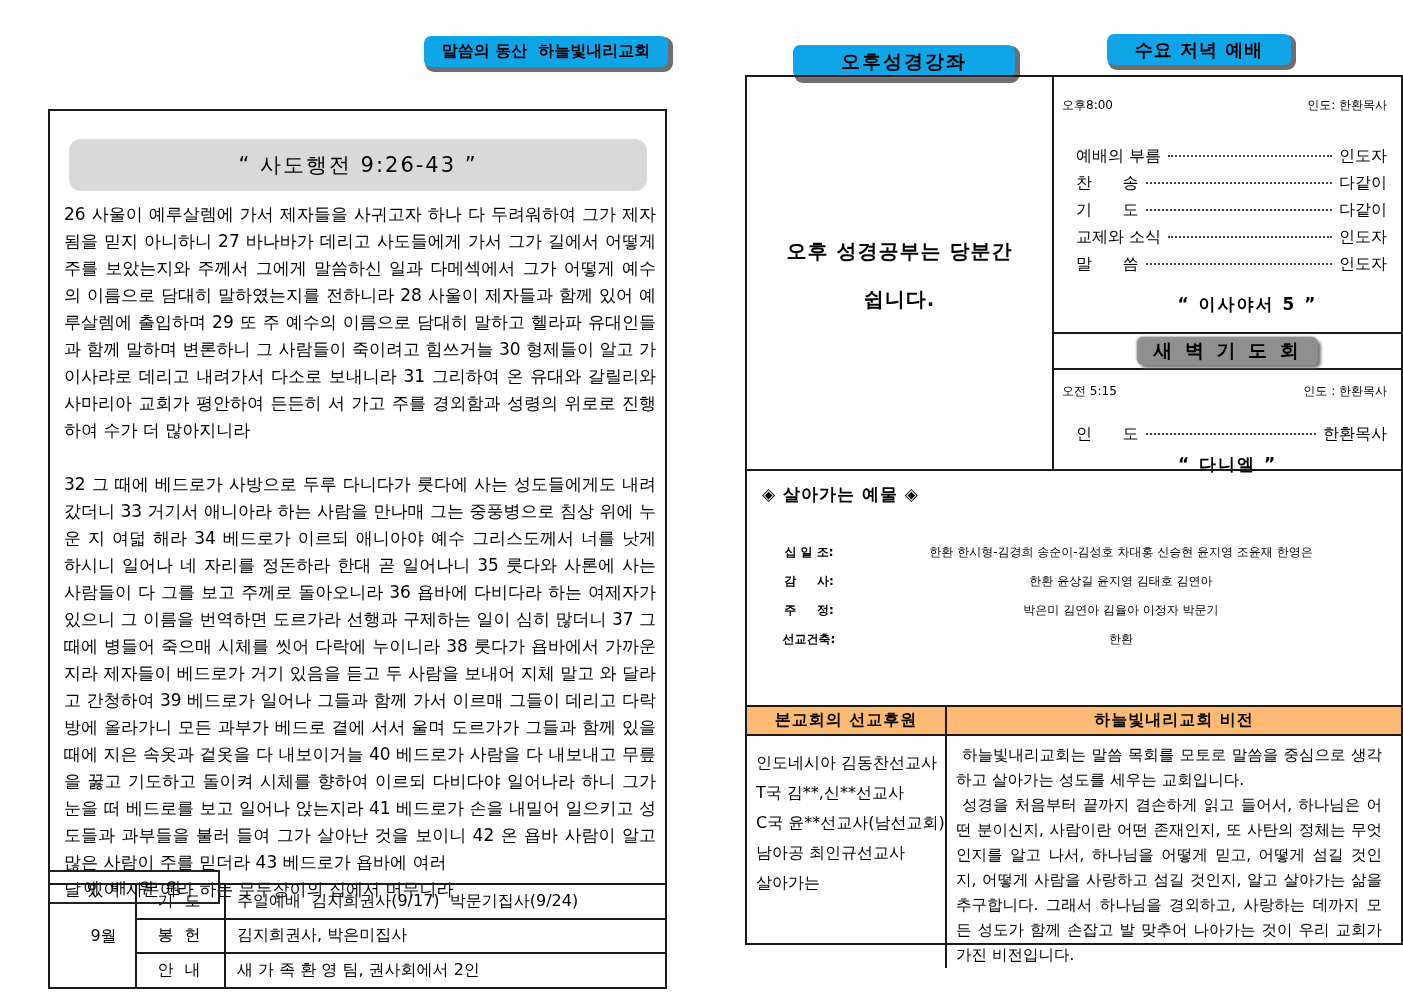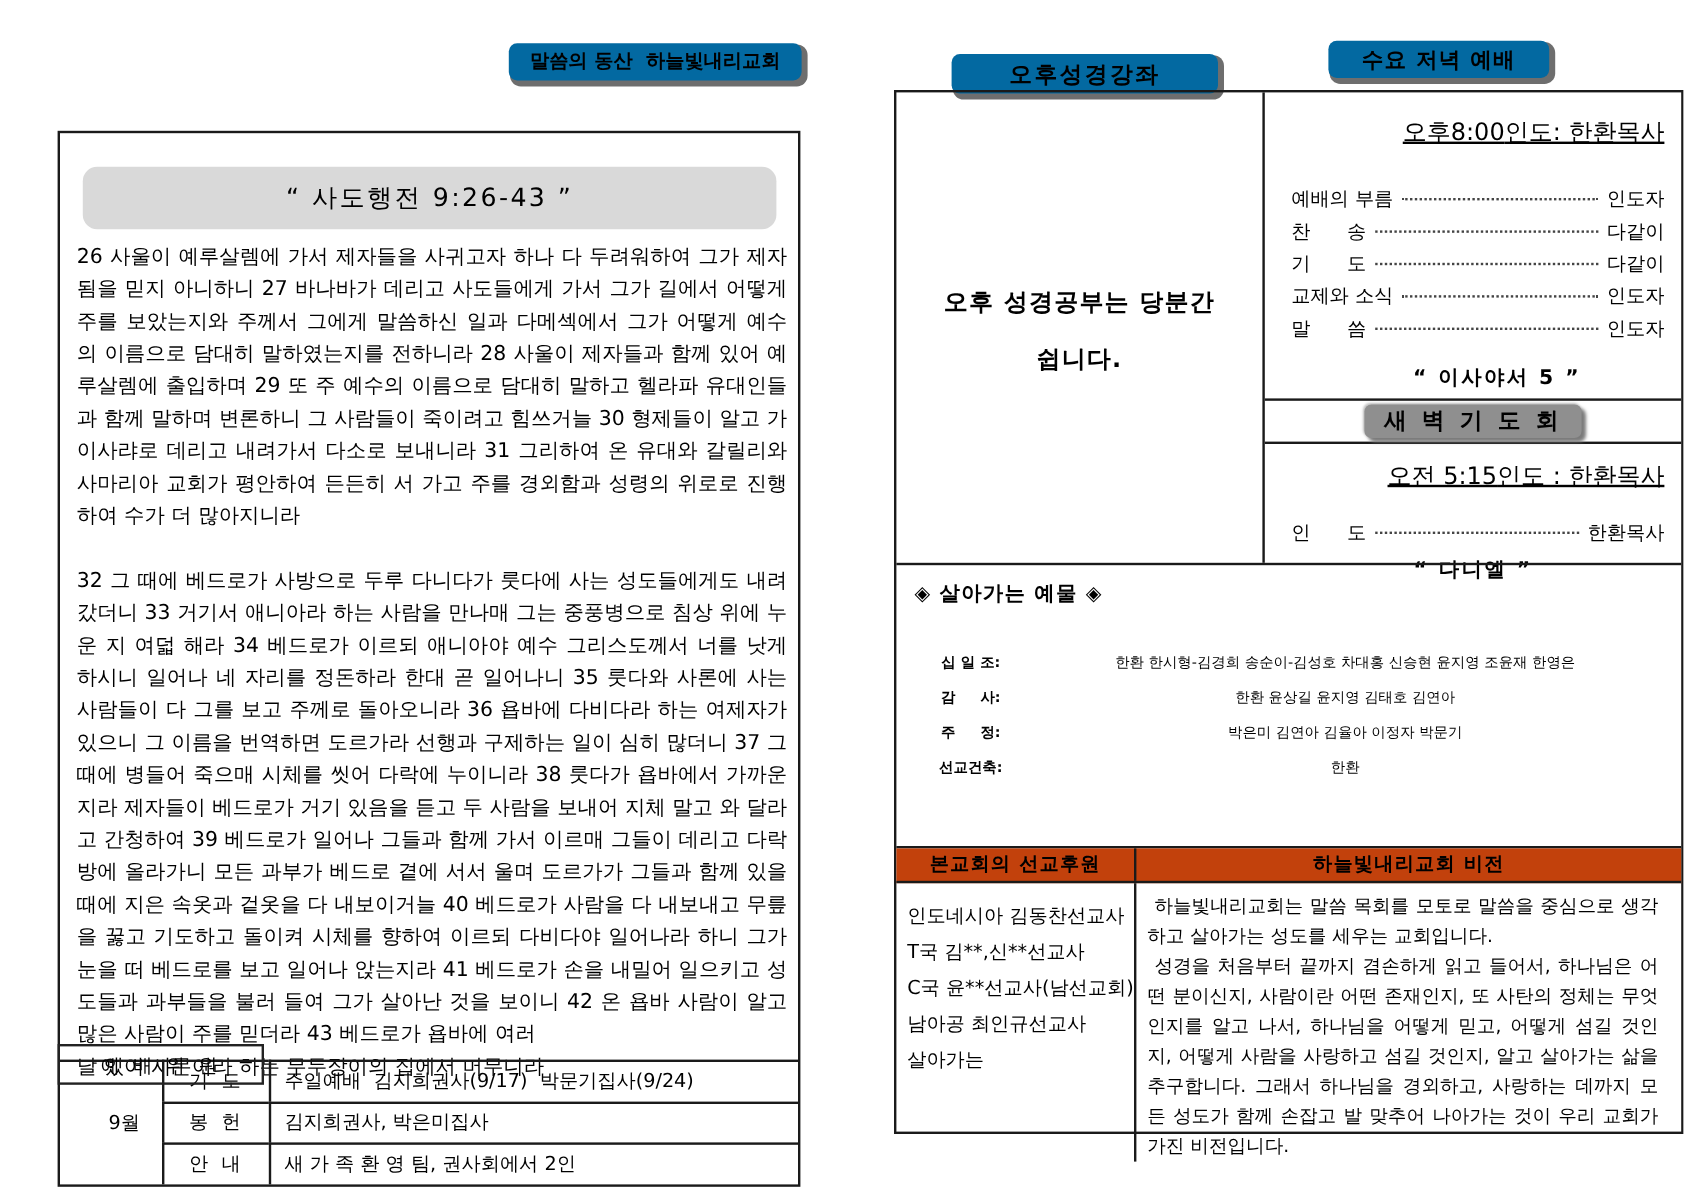--- a/index.html
+++ b/index.html
@@ -3,21 +3,21 @@
 <meta charset="utf-8">
 <style>
   html,body{margin:0;padding:0;}
   body{
     width:1403px;height:992px;position:relative;background:#ffffff;
     font-family:"DejaVu Sans","Liberation Sans",sans-serif;color:#000;
     -webkit-font-smoothing:antialiased;overflow:hidden;
   }
   *{box-sizing:border-box;}
   .badge{
-    position:absolute;background:#0369a1;border-radius:7px;
+    position:absolute;background:#0ea5e9;border-radius:7px;
     box-shadow:3px 3px 0 2px #6e6e6e;display:flex;align-items:center;justify-content:center;
     font-weight:bold;color:#000;white-space:pre;
   }
   #site-badge{left:424px;top:36px;width:244px;height:31px;font-size:16px;}
   #afternoon-badge{left:793px;top:45px;width:222px;height:33px;font-size:19px;letter-spacing:2px;}
   #wednesday-badge{left:1107px;top:34px;width:184px;height:31px;font-size:18px;letter-spacing:1px;}
 
   
   .page-left{position:absolute;left:48px;top:85px;width:619px;height:880px;border:2px solid #1a1a1a;margin-top:24px;}
   .title-bar{
@@ -44,21 +44,21 @@
   .duty-month{grid-column:1;grid-row:1/4;justify-content:center;padding-left:22px;}
   .duty-label{grid-column:2;border-left:2px solid #1a1a1a;justify-content:center;letter-spacing:3px;white-space:pre;}
   .duty-value{grid-column:3;border-left:2px solid #1a1a1a;padding-left:11px;white-space:pre;}
 
   
   .page-right{position:absolute;left:745px;top:75px;width:658px;height:870px;border:2px solid #1a1a1a;}
   .rp-top{position:absolute;left:0;top:0;width:100%;height:392px;display:flex;}
   .note-cell{width:305px;padding-top:150px;text-align:center;}
   .note-cell .note{font-size:20px;font-weight:bold;line-height:48px;letter-spacing:1px;}
   .wed-cell{flex:1;border-left:2px solid #1a1a1a;position:relative;}
-  .time-row{display:flex;justify-content:flex-end;font-size:20px;padding:0 14px 0 8px;text-decoration:underline;}
+  .time-row{display:flex;justify-content:space-between;font-size:12px;padding:0 14px 0 8px;}
   .order-row{display:flex;align-items:baseline;height:27px;font-size:16px;padding:0 14px 0 22px;}
   .order-row .lbl{white-space:pre;}
   .dots{flex:1;border-bottom:2px dotted #444;margin:0 7px;transform:translateY(-4px);}
   .order-row .val{white-space:pre;}
   .passage{text-align:center;font-weight:bold;font-size:17px;letter-spacing:2px;}
   .wed-order{position:absolute;top:0;left:0;right:0;height:255px;}
   .wed-order .time-row{padding-top:20px;}
   .wed-order .order-list{margin-top:32px;}
   .wed-order .passage{margin-top:12px;margin-left:40px;}
   .dawn-header{
@@ -75,21 +75,21 @@
   .dawn-body .passage{margin-top:2px;}
 
   .offerings{position:absolute;top:392px;left:0;width:100%;height:236px;border-top:2px solid #1a1a1a;padding:12px 15px;}
   .offerings .off-header{font-size:17px;font-weight:bold;letter-spacing:1px;}
   .off-rows{margin-top:32px;}
   .off-row{display:flex;font-size:12px;line-height:29px;text-align:center;}
   .off-row .olbl{font-weight:bold;white-space:pre;width:94px;flex:none;}
   .off-row .oval{flex:1;white-space:pre;}
 
   .mission{position:absolute;top:628px;left:0;width:100%;bottom:0;border-top:2px solid #1a1a1a;display:flex;flex-direction:column;}
-  .mh-row{display:flex;height:29px;border-bottom:2px solid #1a1a1a;background:#c2410c;font-weight:bold;flex:none;}
+  .mh-row{display:flex;height:29px;border-bottom:2px solid #1a1a1a;background:#fdba74;font-weight:bold;flex:none;}
   .mh-left{width:200px;border-right:2px solid #1a1a1a;display:flex;align-items:center;justify-content:center;font-size:16px;letter-spacing:1px;}
   .mh-right{flex:1;display:flex;align-items:center;justify-content:center;font-size:16px;letter-spacing:1px;}
   .mc-row{flex:1;display:flex;}
   .mc-left{width:200px;border-right:2px solid #1a1a1a;padding:12px 0 0 9px;font-size:16px;line-height:30px;flex:none;}
   .mc-right{flex:1;padding:7px 19px 0 9px;font-size:15.5px;line-height:25px;text-align:justify;word-break:break-all;}
   .mc-right .vp{text-indent:6px;margin:0;}
 </style>
 </head>
 <body>
 

